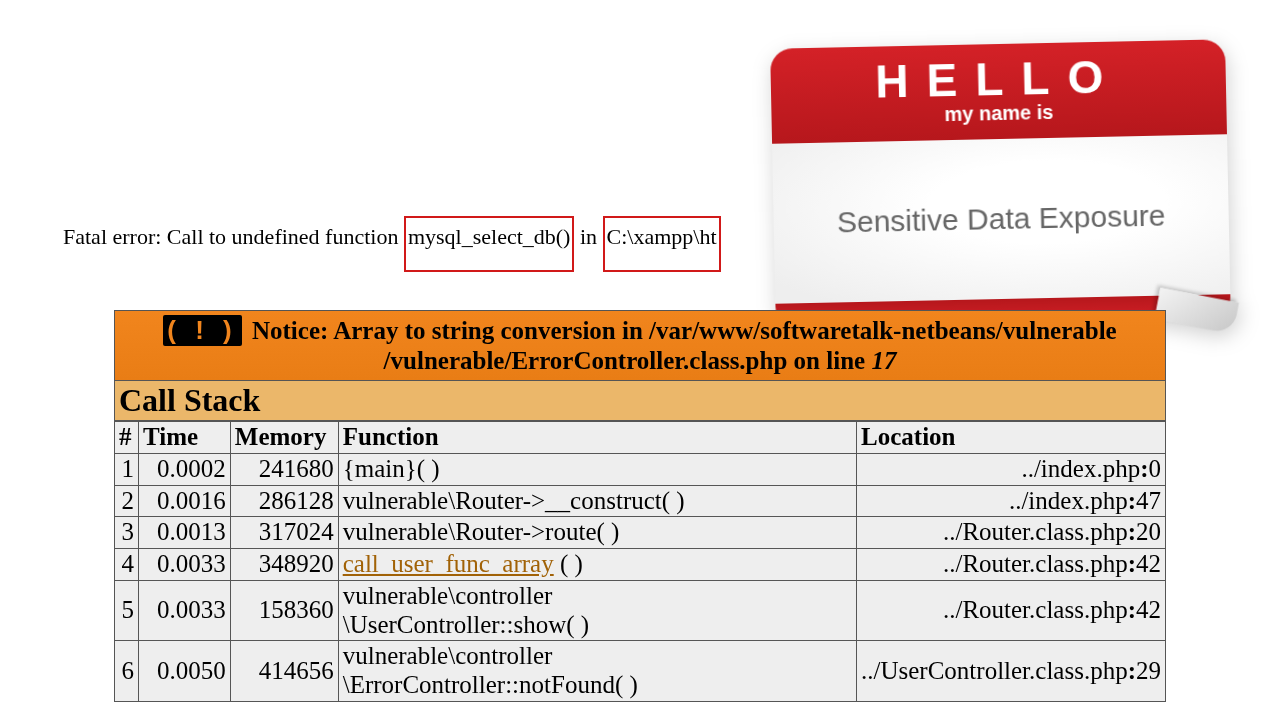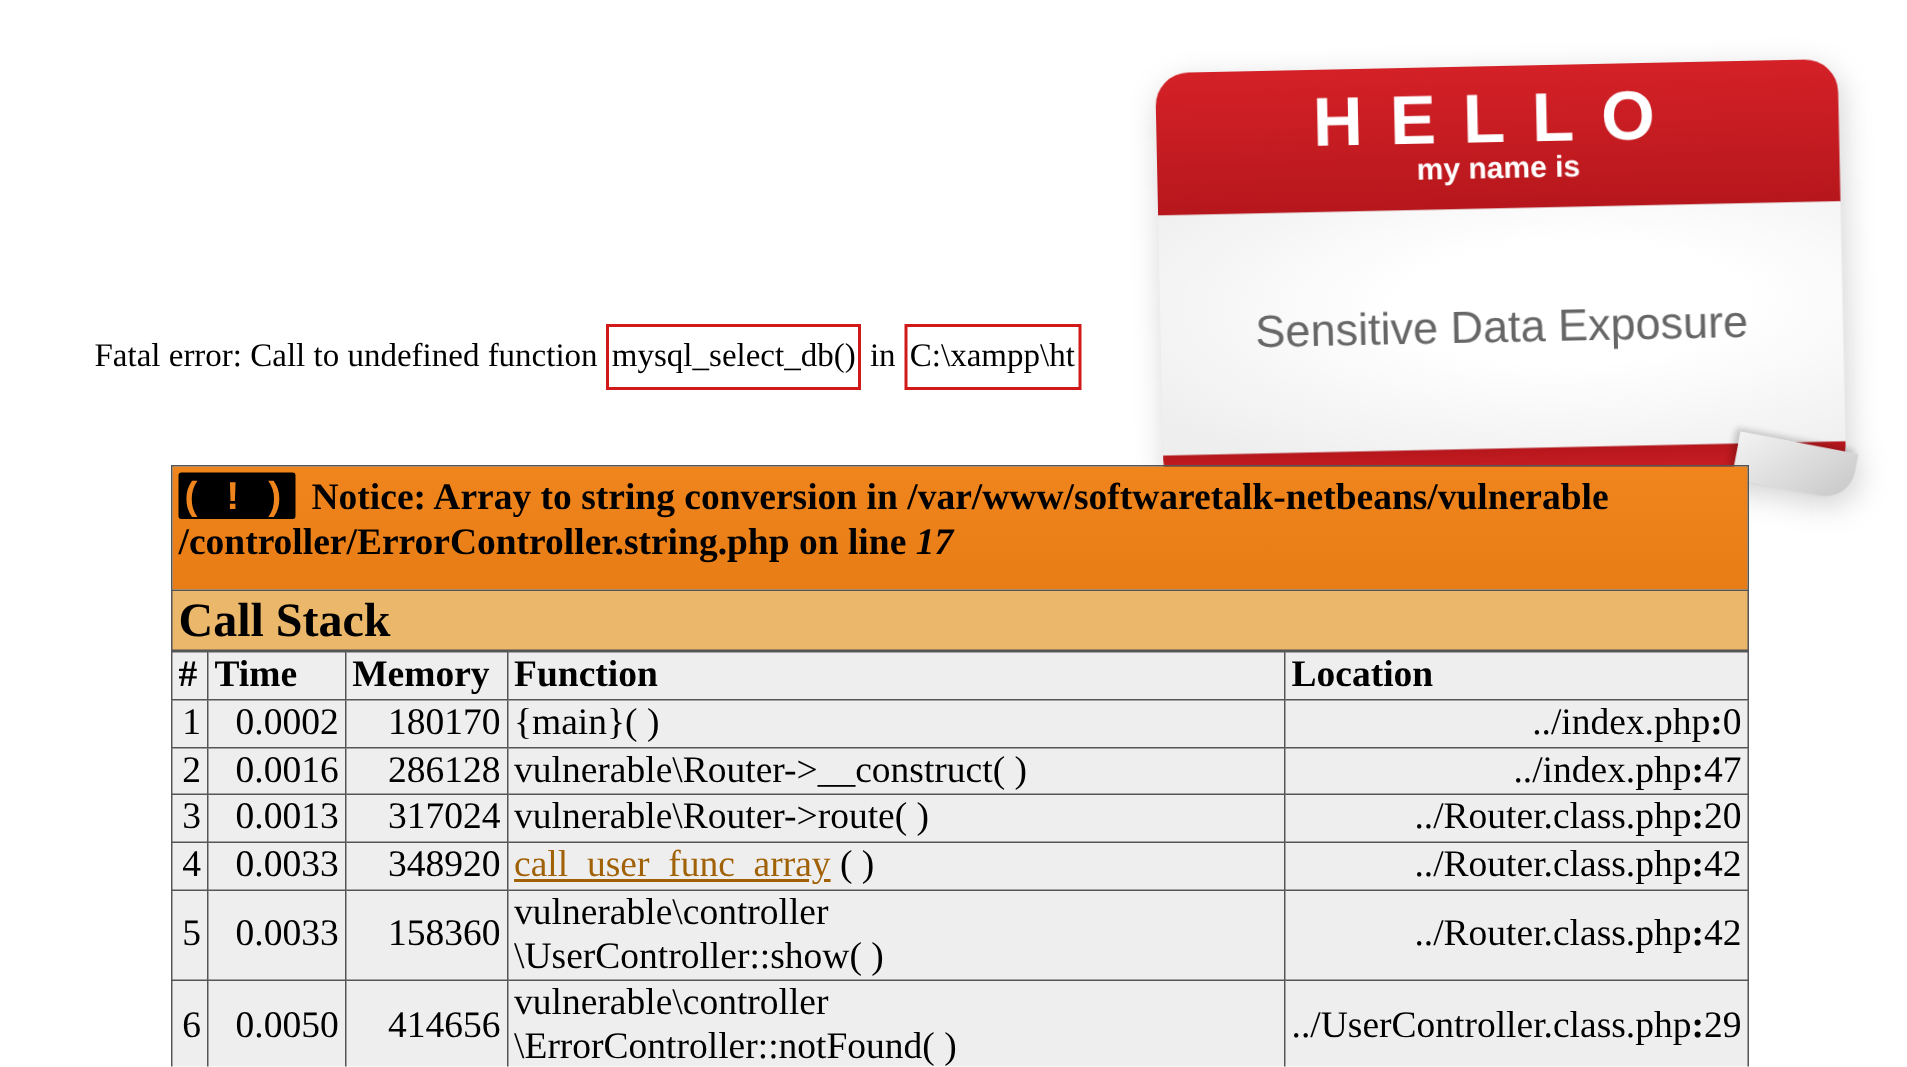--- a/index.html
+++ b/index.html
@@ -16,39 +16,40 @@
   top: 224px;
   left: 63px;
   font-size: 22px;
   font-family: "Times New Roman", serif;
   color: #000;
   white-space: nowrap;
 }
 .highlight-box {
   display: inline-block;
   border: 2px solid #d11919;
-  padding: 6px 2px 8px 2px;
+  padding: 6px 2px 20px 2px;
   margin: -8px 0;
 }
 .xdebug-wrap {
   position: absolute;
   top: 310px;
   left: 114px;
   width: 1052px;
 }
 .xdebug-header {
   background: rgb(241,133,29);
   background: linear-gradient(#f1851d,#e97d15);
   border: 1px solid #555;
-  padding: 4px 4px 16px 4px;
+  padding: 4px 4px 4px 4px;
   font-family: Georgia, "Times New Roman", serif;
   font-weight: bold;
   font-size: 25px;
   color: #000;
   line-height: 1.2;
+  text-align: center;
 }
 .xdebug-header .warn-icon {
   display: inline-block;
   background: #000;
   color: #f1851d;
   font-weight: 900;
   padding: 0px 4px;
   border-radius: 2px;
   font-size: 26px;
   letter-spacing: 6px;
@@ -177,38 +178,38 @@
   </div>
   <div class="red-bottom">
     <div class="curl"></div>
   </div>
 </div>
 
 <div class="xdebug-wrap">
   <div class="xdebug-header">
     <span class="warn-icon">( ! )</span>
     <span>Notice: Array to string conversion in /var/www/softwaretalk-netbeans/vulnerable</span><br>
-    <span>/controller/ErrorController.string.php on line </span><span class="line-em">17</span>
+    <span>/vulnerable/ErrorController.class.php on line </span><span class="line-em">17</span>
   </div>
   <div class="callstack-head">Call Stack</div>
   <table class="callstack">
     <thead>
       <tr>
         <th class="col-num">#</th>
         <th class="col-time">Time</th>
         <th class="col-mem">Memory</th>
         <th class="col-func">Function</th>
         <th class="col-loc">Location</th>
       </tr>
     </thead>
     <tbody id="cs-body">
         <tr>
           <td class="col-num">1</td>
           <td class="col-time">0.0002</td>
-          <td class="col-mem">180170</td>
+          <td class="col-mem">241680</td>
           <td class="col-func">{main}( )</td>
           <td class="col-loc"><span>../index.php</span><span class="loc-bold">:</span><span>0</span></td>
         </tr>
         <tr>
           <td class="col-num">2</td>
           <td class="col-time">0.0016</td>
           <td class="col-mem">286128</td>
           <td class="col-func">vulnerable\Router-&gt;__construct( )</td>
           <td class="col-loc"><span>../index.php</span><span class="loc-bold">:</span><span>47</span></td>
         </tr>

